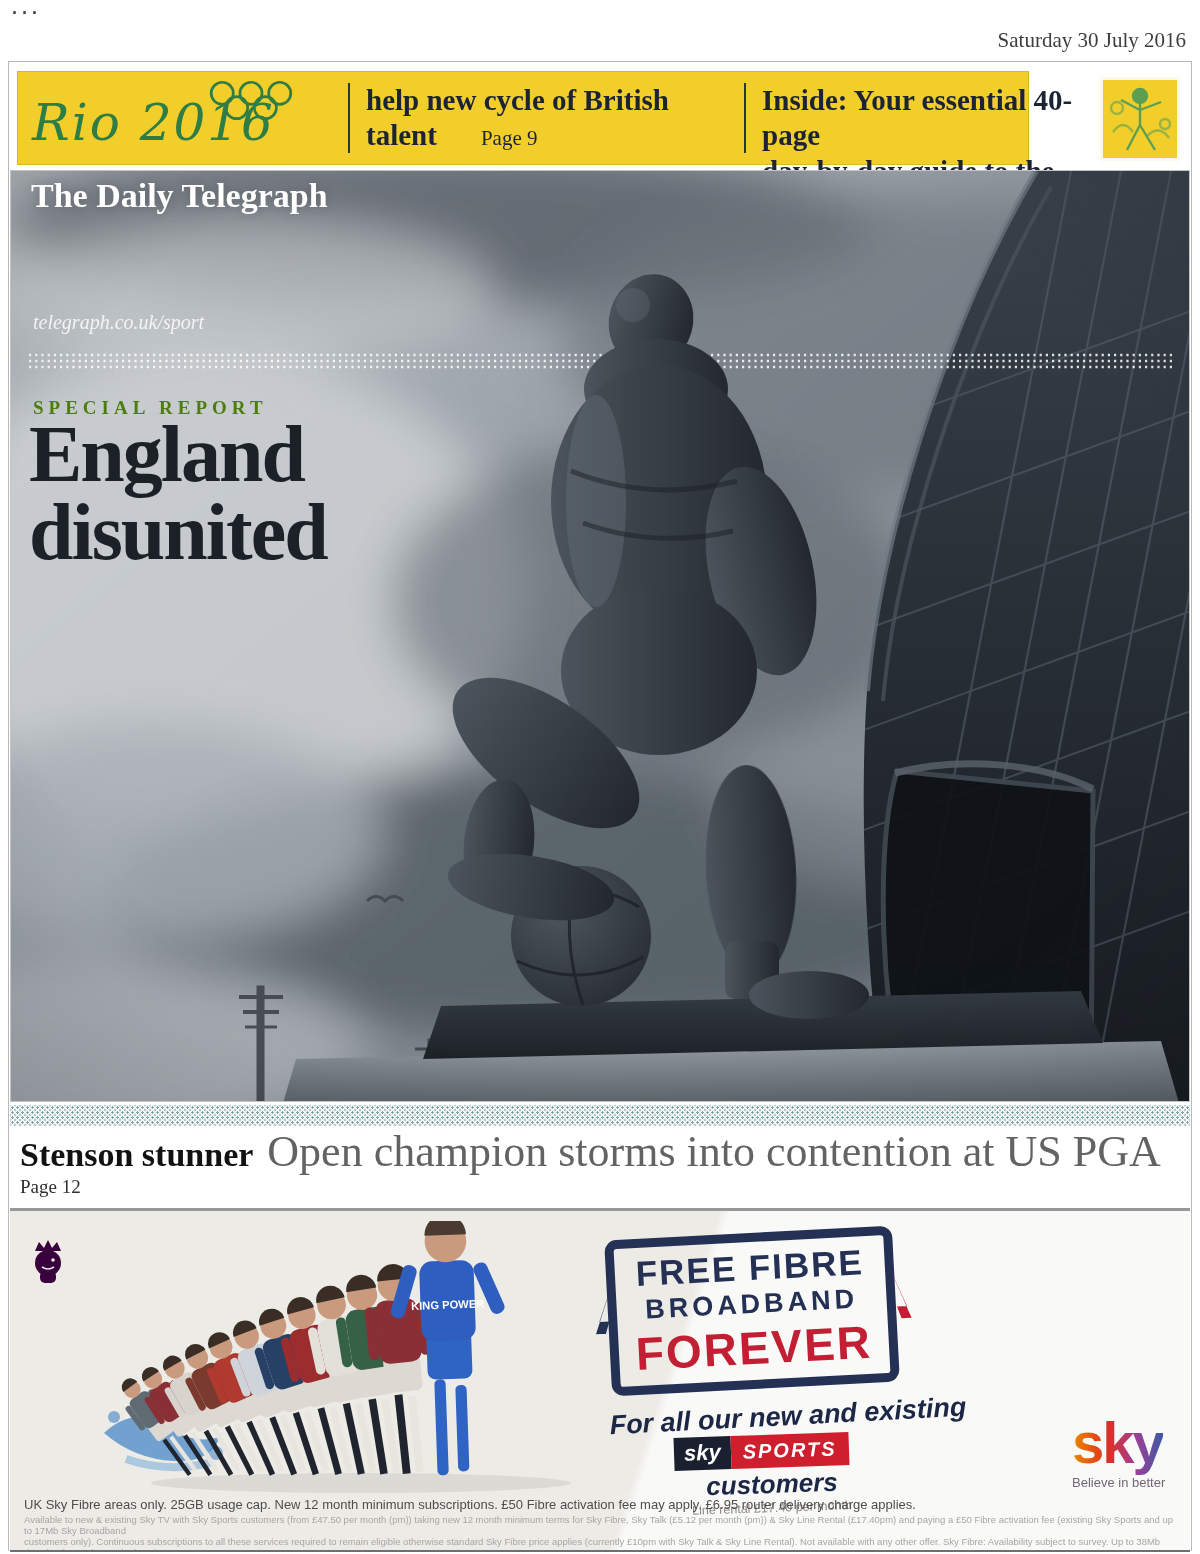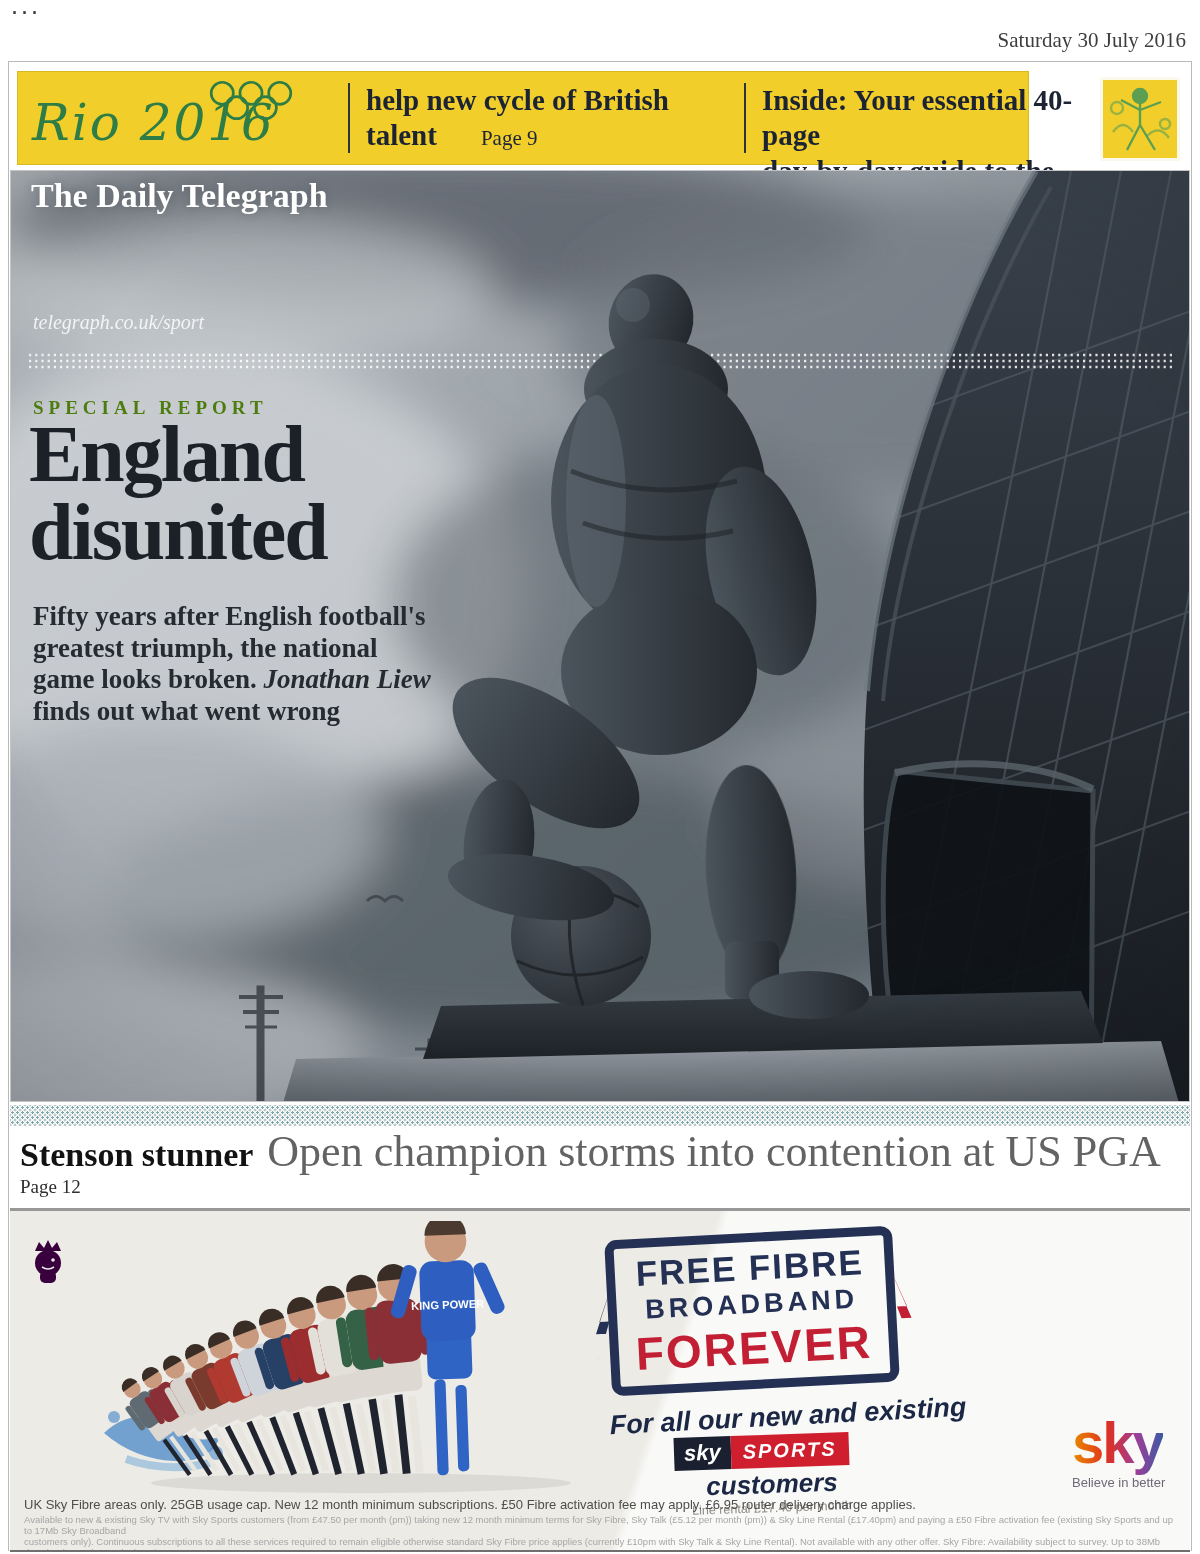--- a/index.html
+++ b/index.html
@@ -252,26 +252,20 @@
     <rect width="1180" height="932" fill="url(#vign)"></rect>
   </svg>
 
   <div class="abs mast-title">The Daily Telegraph</div>
   <div class="abs photo-url">telegraph.co.uk/sport</div>
   <div class="abs kicker">SPECIAL REPORT</div>
   <div class="abs headline">
     <div>England</div>
     <div>disunited</div>
   </div>
-  <div class="abs standfirst">
-    <span>Fifty years after English football's</span><br>
-    <span>greatest triumph, the national</span><br>
-    <span>game looks broken. </span><em>Jonathan Liew</em><br>
-    <span>finds out what went wrong</span>
-  </div>
 </div>
 
 <div class="abs teal-dots"></div>
 
 <div class="abs stenson">
   <span class="stenson-title">Stenson stunner</span><span class="stenson-sub">Open champion storms into contention at US PGA</span>
 </div>
 <div class="abs page-12">Page 12</div>
 
 <div class="abs ad">

